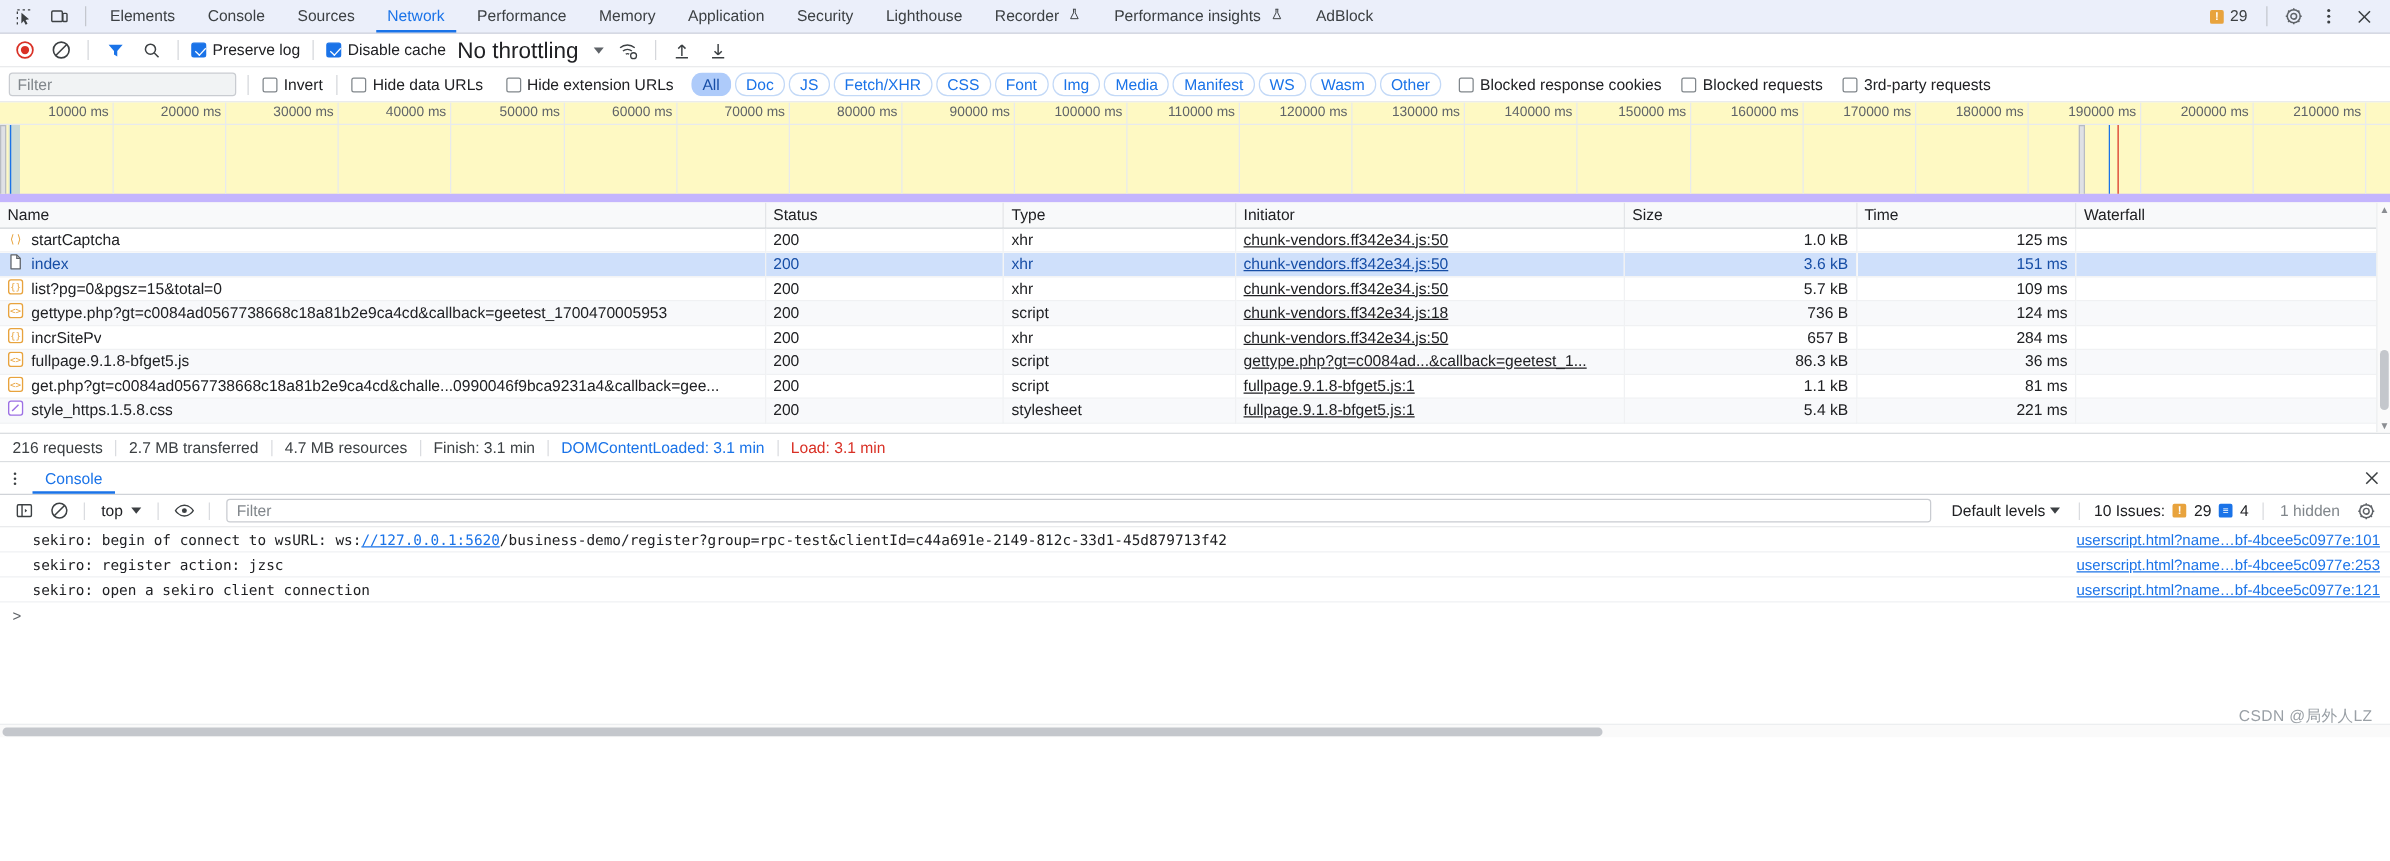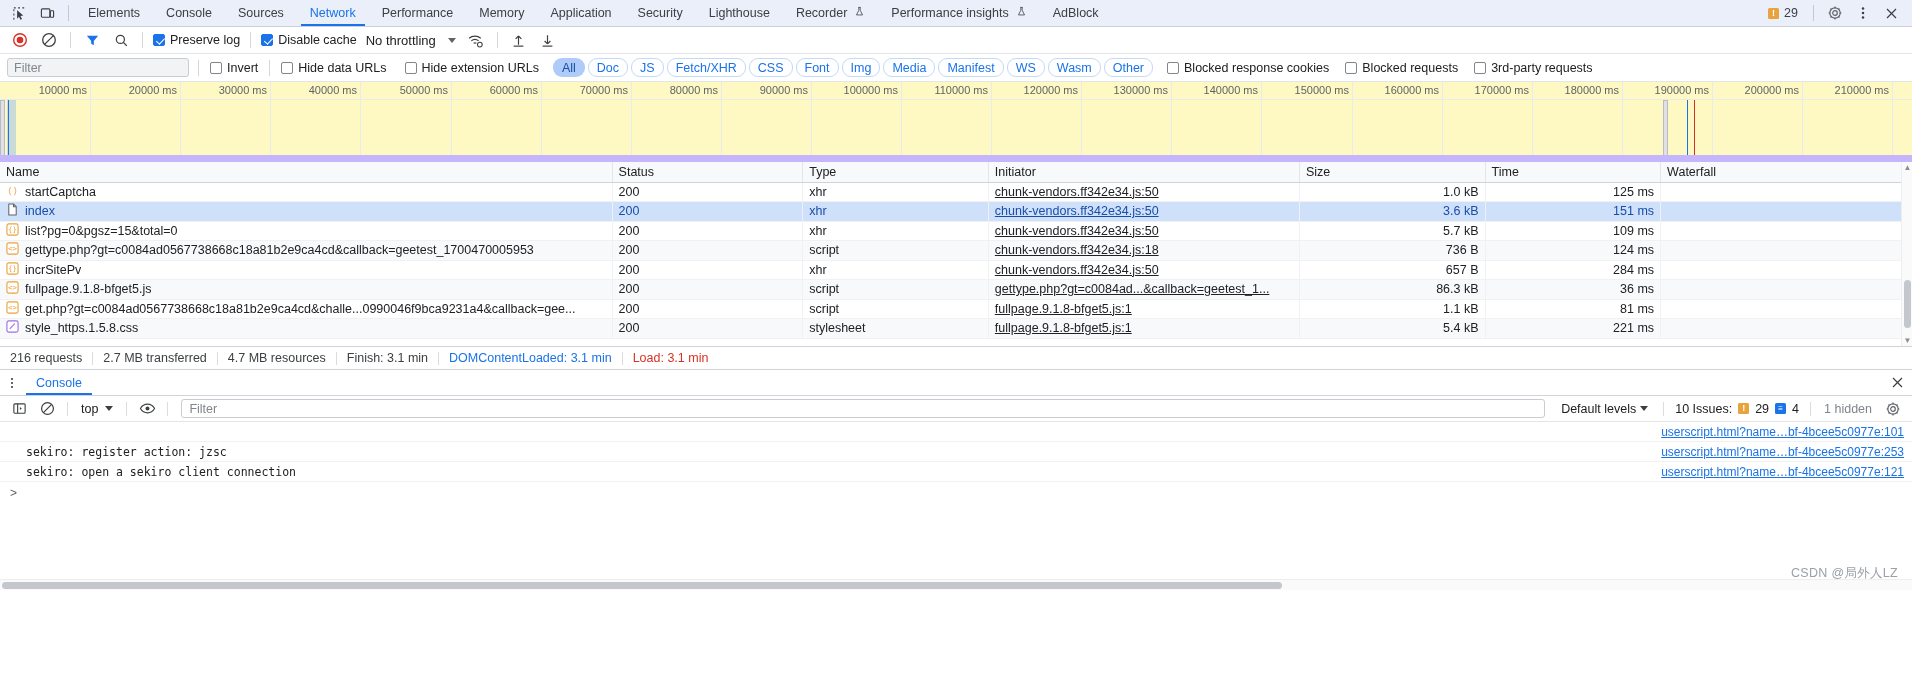--- a/index.html
+++ b/index.html
@@ -47,21 +47,21 @@
   .ntb-btn { width: 26px; height: 22px; display: flex; align-items: center; justify-content: center; cursor: pointer; }
   .ntb-sep { width: 1px; height: 16px; background: #d5d7db; margin: 0 5px; }
   .chk-wrap { display: flex; align-items: center; gap: 5px; cursor: pointer; white-space: nowrap; padding: 0 2px; }
   .cbox { width: 12px; height: 12px; border: 1px solid #80868b; border-radius: 2px; background: #fff; flex: 0 0 auto; display: inline-block; position: relative; }
   .cbox.on { background: #1a73e8; border-color: #1a73e8; }
   .cbox.on::after {
     content: ""; position: absolute; left: 3.5px; top: 0.5px; width: 3.5px; height: 7px;
     border: solid #fff; border-width: 0 1.8px 1.8px 0; transform: rotate(43deg);
   }
   .chk-label { font-size: 12.5px; color: #202124; }
-  .throttle-sel { display: flex; align-items: center; gap: 12px; font-size: 13px; color: #202124; cursor: pointer; padding: 0 4px; }
+  .throttle-sel { display: flex; align-items: center; gap: 12px; font-size: 18px; color: #202124; cursor: pointer; padding: 0 4px; }
   .caret { width: 0; height: 0; border-left: 4.5px solid transparent; border-right: 4.5px solid transparent; border-top: 5px solid #5f6368; }
 
   
   .filter-row {
     height: 28px; display: flex; align-items: center; padding: 0 7px; gap: 0;
     border-bottom: 1px solid #e3e5e8; background: #fff; flex: 0 0 auto;
   }
   .filter-input {
     width: 182px; height: 19px; border: 1px solid #c9ccd1; border-radius: 3px; background: #f1f3f4;
     font-size: 12.5px; padding: 0 6px; color: #202124; outline: none;
@@ -713,20 +713,21 @@
             <circle cx="8" cy="8" r="2.3" stroke="#5f6368" stroke-width="1.2" fill="none"></circle>
             <path d="M8 1.6v1.6M8 12.8v1.6M1.6 8h1.6M12.8 8h1.6M3.5 3.5l1.1 1.1M11.4 11.4l1.1 1.1M12.5 3.5l-1.1 1.1M4.6 11.4l-1.1 1.1" stroke="#5f6368" stroke-width="1.2"></path>
             <circle cx="8" cy="8" r="5.2" stroke="#5f6368" stroke-width="1.2" fill="none"></circle>
           </svg>
       </div>
     </div>
 
     <div class="console-body">
       <div id="console-host">
           <div class="cmsg">
+     <span class="ctext"><span>sekiro: begin of connect to wsURL: ws:</span><span class="link-in">//127.0.0.1:5620</span><span>/business-demo/register?group=rpc-test&amp;clientId=c44a691e-2149-812c-33d1-45d879713f42</span></span>
      <span class="csrc">userscript.html?name…bf-4bcee5c0977e:101</span>
    </div>
           <div class="cmsg">
      <span class="ctext"><span>sekiro: register action: jzsc</span><span class="link-in"></span><span></span></span>
      <span class="csrc">userscript.html?name…bf-4bcee5c0977e:253</span>
    </div>
           <div class="cmsg">
      <span class="ctext"><span>sekiro: open a sekiro client connection</span><span class="link-in"></span><span></span></span>
      <span class="csrc">userscript.html?name…bf-4bcee5c0977e:121</span>
    </div>

